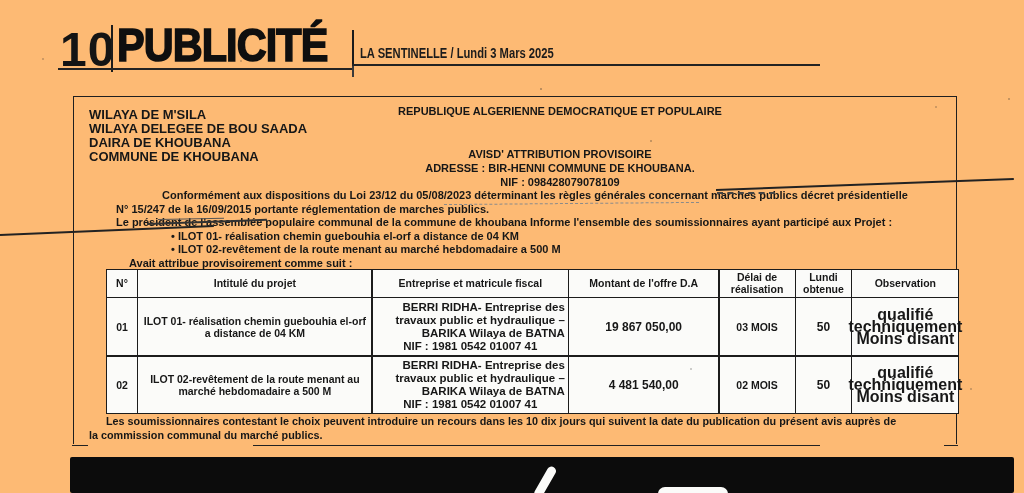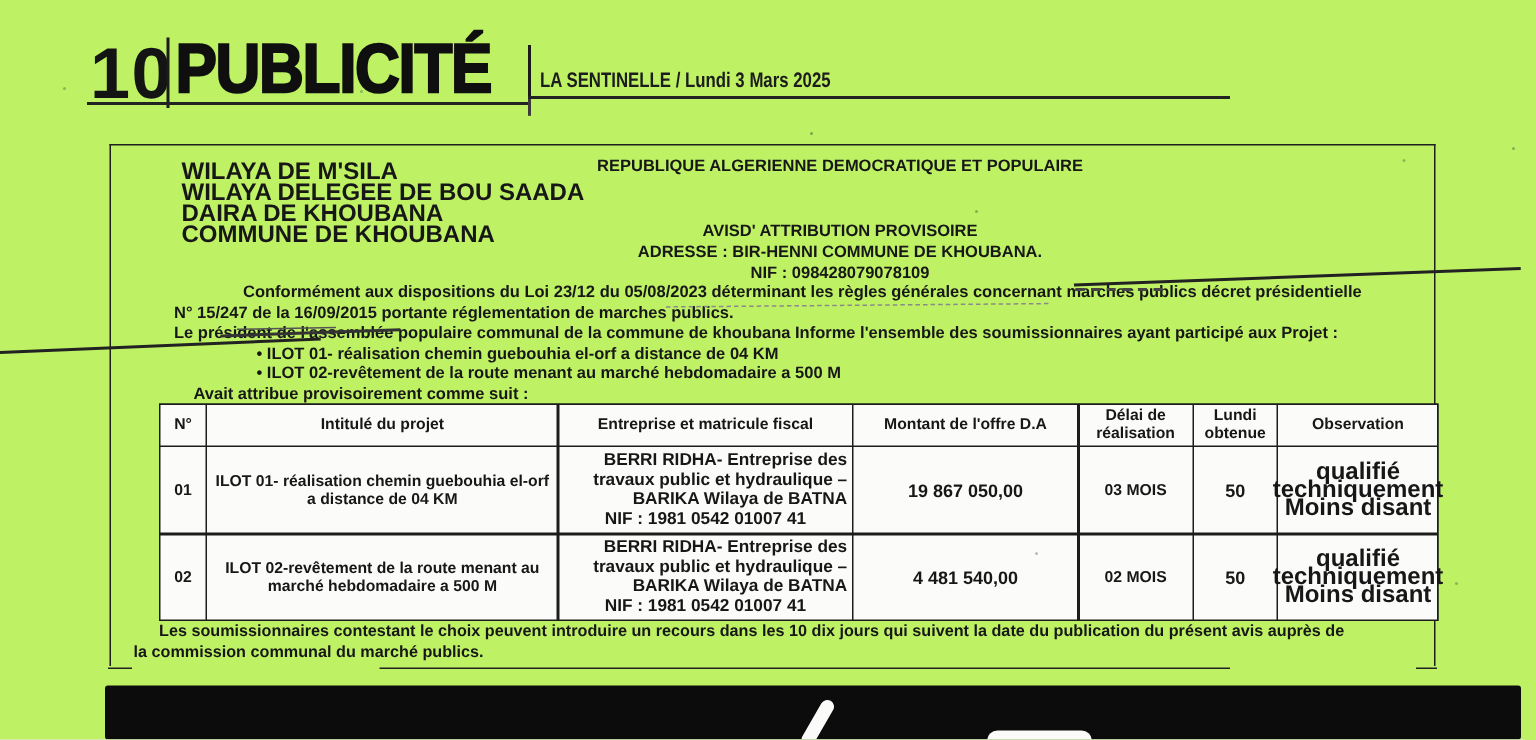--- a/index.html
+++ b/index.html
@@ -1,19 +1,19 @@
 <!DOCTYPE html>
 <html><head>
 <meta charset="utf-8">
 <style>
   * { margin:0; padding:0; box-sizing:border-box; }
   html,body { background:#e8e8e6; }
   .page {
     position:relative; width:1024px; height:493px;
-    background:#bef264; overflow:hidden;
+    background:#fdba74; overflow:hidden;
     font-family:"Liberation Sans", sans-serif;
     color:#171717;
   }
   
   .page-num {
     position:absolute; left:60px; top:22px;
     font-size:48px; font-weight:bold; letter-spacing:1px;
     color:#141414;
   }
   .hbar { position:absolute; width:2px; background:#1b1b1b; }
@@ -34,21 +34,21 @@
   .hrule-left  { left:58px;  top:68px; width:294px; height:2.4px; }
   .hrule-right { left:352px; top:64px; width:468px; height:1.6px; }
   .hrule-tick  { position:absolute; left:352px; top:66px; width:1.6px; height:11px; background:#3a3a3a; }
 
   
   .notice-box {
     position:absolute; left:73px; top:96px; width:884px; height:348px;
     border:1.6px solid #1f1f1f; border-bottom:none;
     font-weight:bold;
   }
-  .issuer { position:absolute; left:15px; top:11px; font-size:16px; line-height:14px; white-space:nowrap;margin-left:32px; }
+  .issuer { position:absolute; left:15px; top:11px; font-size:13px; line-height:14px; white-space:nowrap; }
   .center-head { position:absolute; left:110px; right:20px; top:0; text-align:center; }
   .republic { position:absolute; left:0; right:0; top:8px;  font-size:11px; }
   .ntitle   { position:absolute; left:0; right:0; top:51px; font-size:11px; }
   .naddr    { position:absolute; left:0; right:0; top:65px; font-size:11px; }
   .nnif     { position:absolute; left:0; right:0; top:79px; font-size:11px; }
 
   .body-text { position:absolute; left:42px; top:92px; width:836px; font-size:11px; line-height:13.5px; white-space:nowrap; }
   .ind-first { margin-left:46px; }
   .ind-bullet{ margin-left:55px; }
   .ind-intro { margin-left:13px; }

